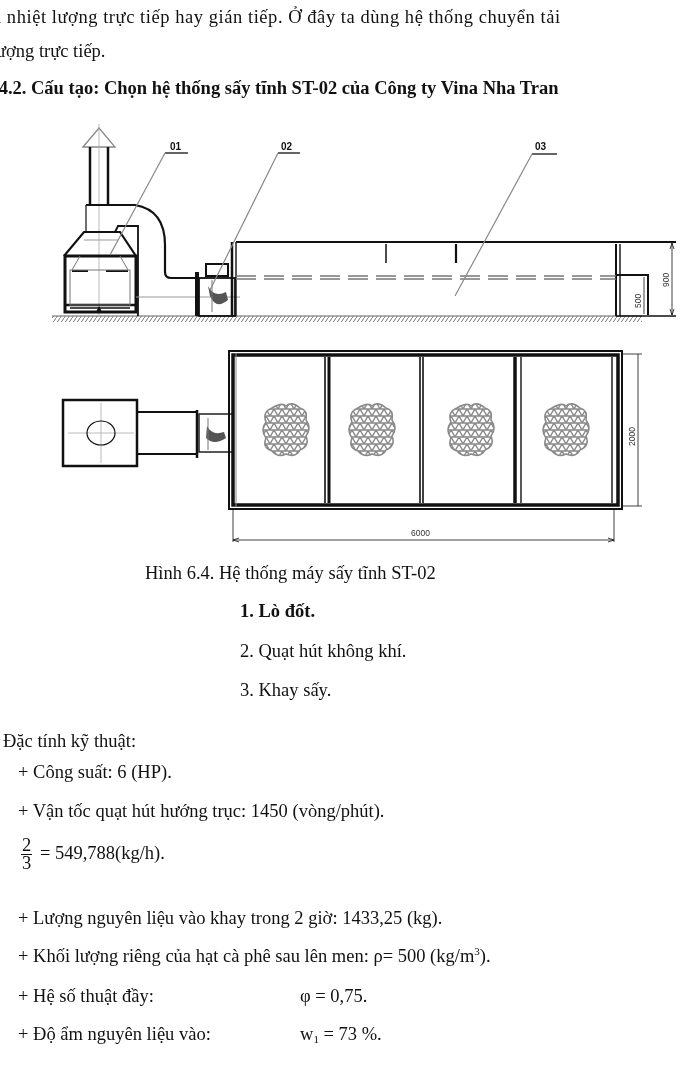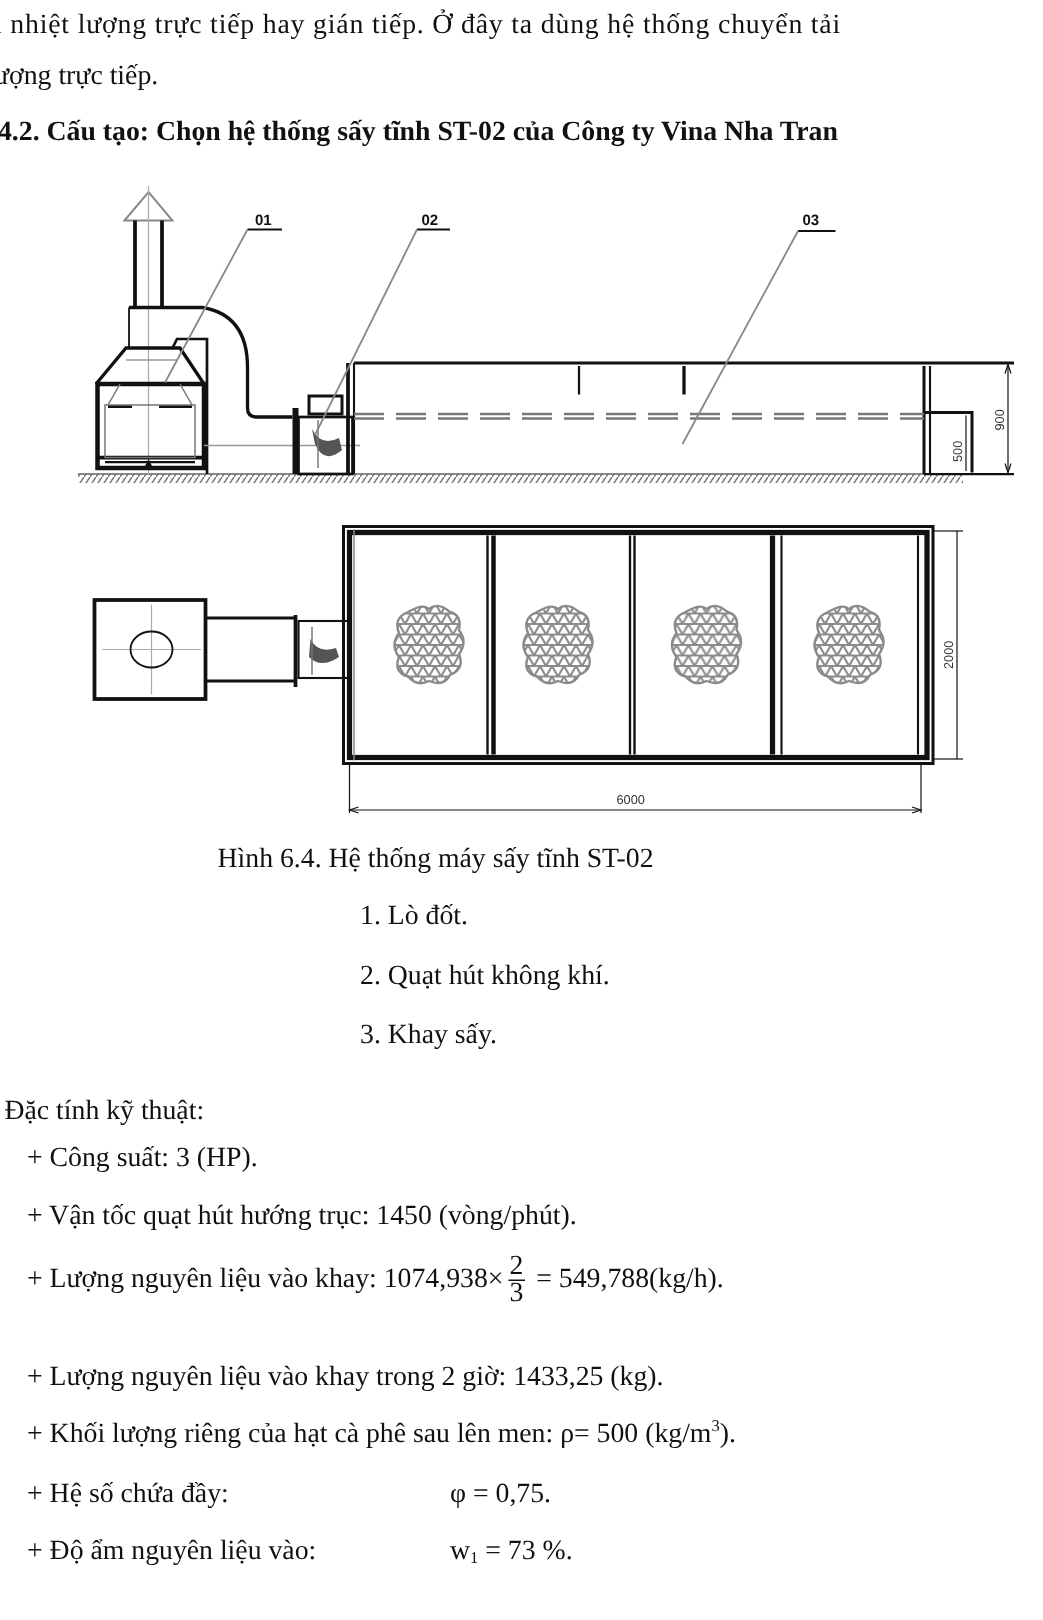--- a/index.html
+++ b/index.html
@@ -160,37 +160,37 @@
       <line x1="233" y1="509" x2="233" y2="542" stroke="#111" stroke-width="0.8"></line>
       <line x1="614" y1="509" x2="614" y2="542" stroke="#111" stroke-width="0.8"></line>
       <line x1="233" y1="540" x2="614" y2="540" stroke="#111" stroke-width="0.8"></line>
       <path d="M239 538 L233 540 L239 542 M608 538 L614 540 L608 542" fill="none" stroke="#111" stroke-width="0.8"></path>
       <text x="411" y="536" font-family="Liberation Sans, sans-serif" font-size="8.5" fill="#333">6000</text>
     </g>
   </svg>
 </div>
 
 <div class="line" style="left:145px; top:562px;">Hình 6.4. Hệ thống máy sấy tĩnh ST-02</div>
-<div class="line" style="left:240px; top:600px;">1. Lò đốt.</div>
+<div class="line" style="left:240px; top:600px;font-weight:bold;">1. Lò đốt.</div>
 <div class="line" style="left:240px; top:640px;">2. Quạt hút không khí.</div>
 <div class="line" style="left:240px; top:679px;text-align:center;">3. Khay sấy.</div>
 
 <div class="line" style="left:3px; top:718px;margin-top:12px;">Đặc tính kỹ thuật:</div>
-<div class="line" style="left:18px; top:761px;">+ Công suất: 3 (HP).</div>
+<div class="line" style="left:18px; top:761px;">+ Công suất: 6 (HP).</div>
 <div class="line" style="left:18px; top:800px;">+ Vận tốc quạt hút hướng trục: 1450 (vòng/phút).</div>
 
 <div class="line" style="left:18px; top:836px; line-height:34px;">
-  <span>+ Lượng nguyên liệu vào khay: 1074,938×</span><span class="frac"><span class="num">2</span><span class="den">3</span></span><span> = 549,788(kg/h).</span>
+  <span class="frac"><span class="num">2</span><span class="den">3</span></span><span> = 549,788(kg/h).</span>
 </div>
 
 <div class="line" style="left:18px; top:907px;">+ Lượng nguyên liệu vào khay trong 2 giờ: 1433,25 (kg).</div>
 
 <div class="line" style="left:18px; top:945px;">
   <span>+ Khối lượng riêng của hạt cà phê sau lên men: ρ= 500 (kg/m</span><sup>3</sup><span>).</span>
 </div>
 
 <div class="line" style="left:18px; top:985px;">
-  <span class="tab" style="width:282px;">+ Hệ số chứa đầy:</span><span>φ = 0,75.</span>
+  <span class="tab" style="width:282px;">+ Hệ số thuật đầy:</span><span>φ = 0,75.</span>
 </div>
 
 <div class="line" style="left:18px; top:1023px;">
   <span class="tab" style="width:282px;">+ Độ ẩm nguyên liệu vào:</span><span>w</span><sub>1</sub><span> = 73 %.</span>
 </div>
 
 </body></html>

